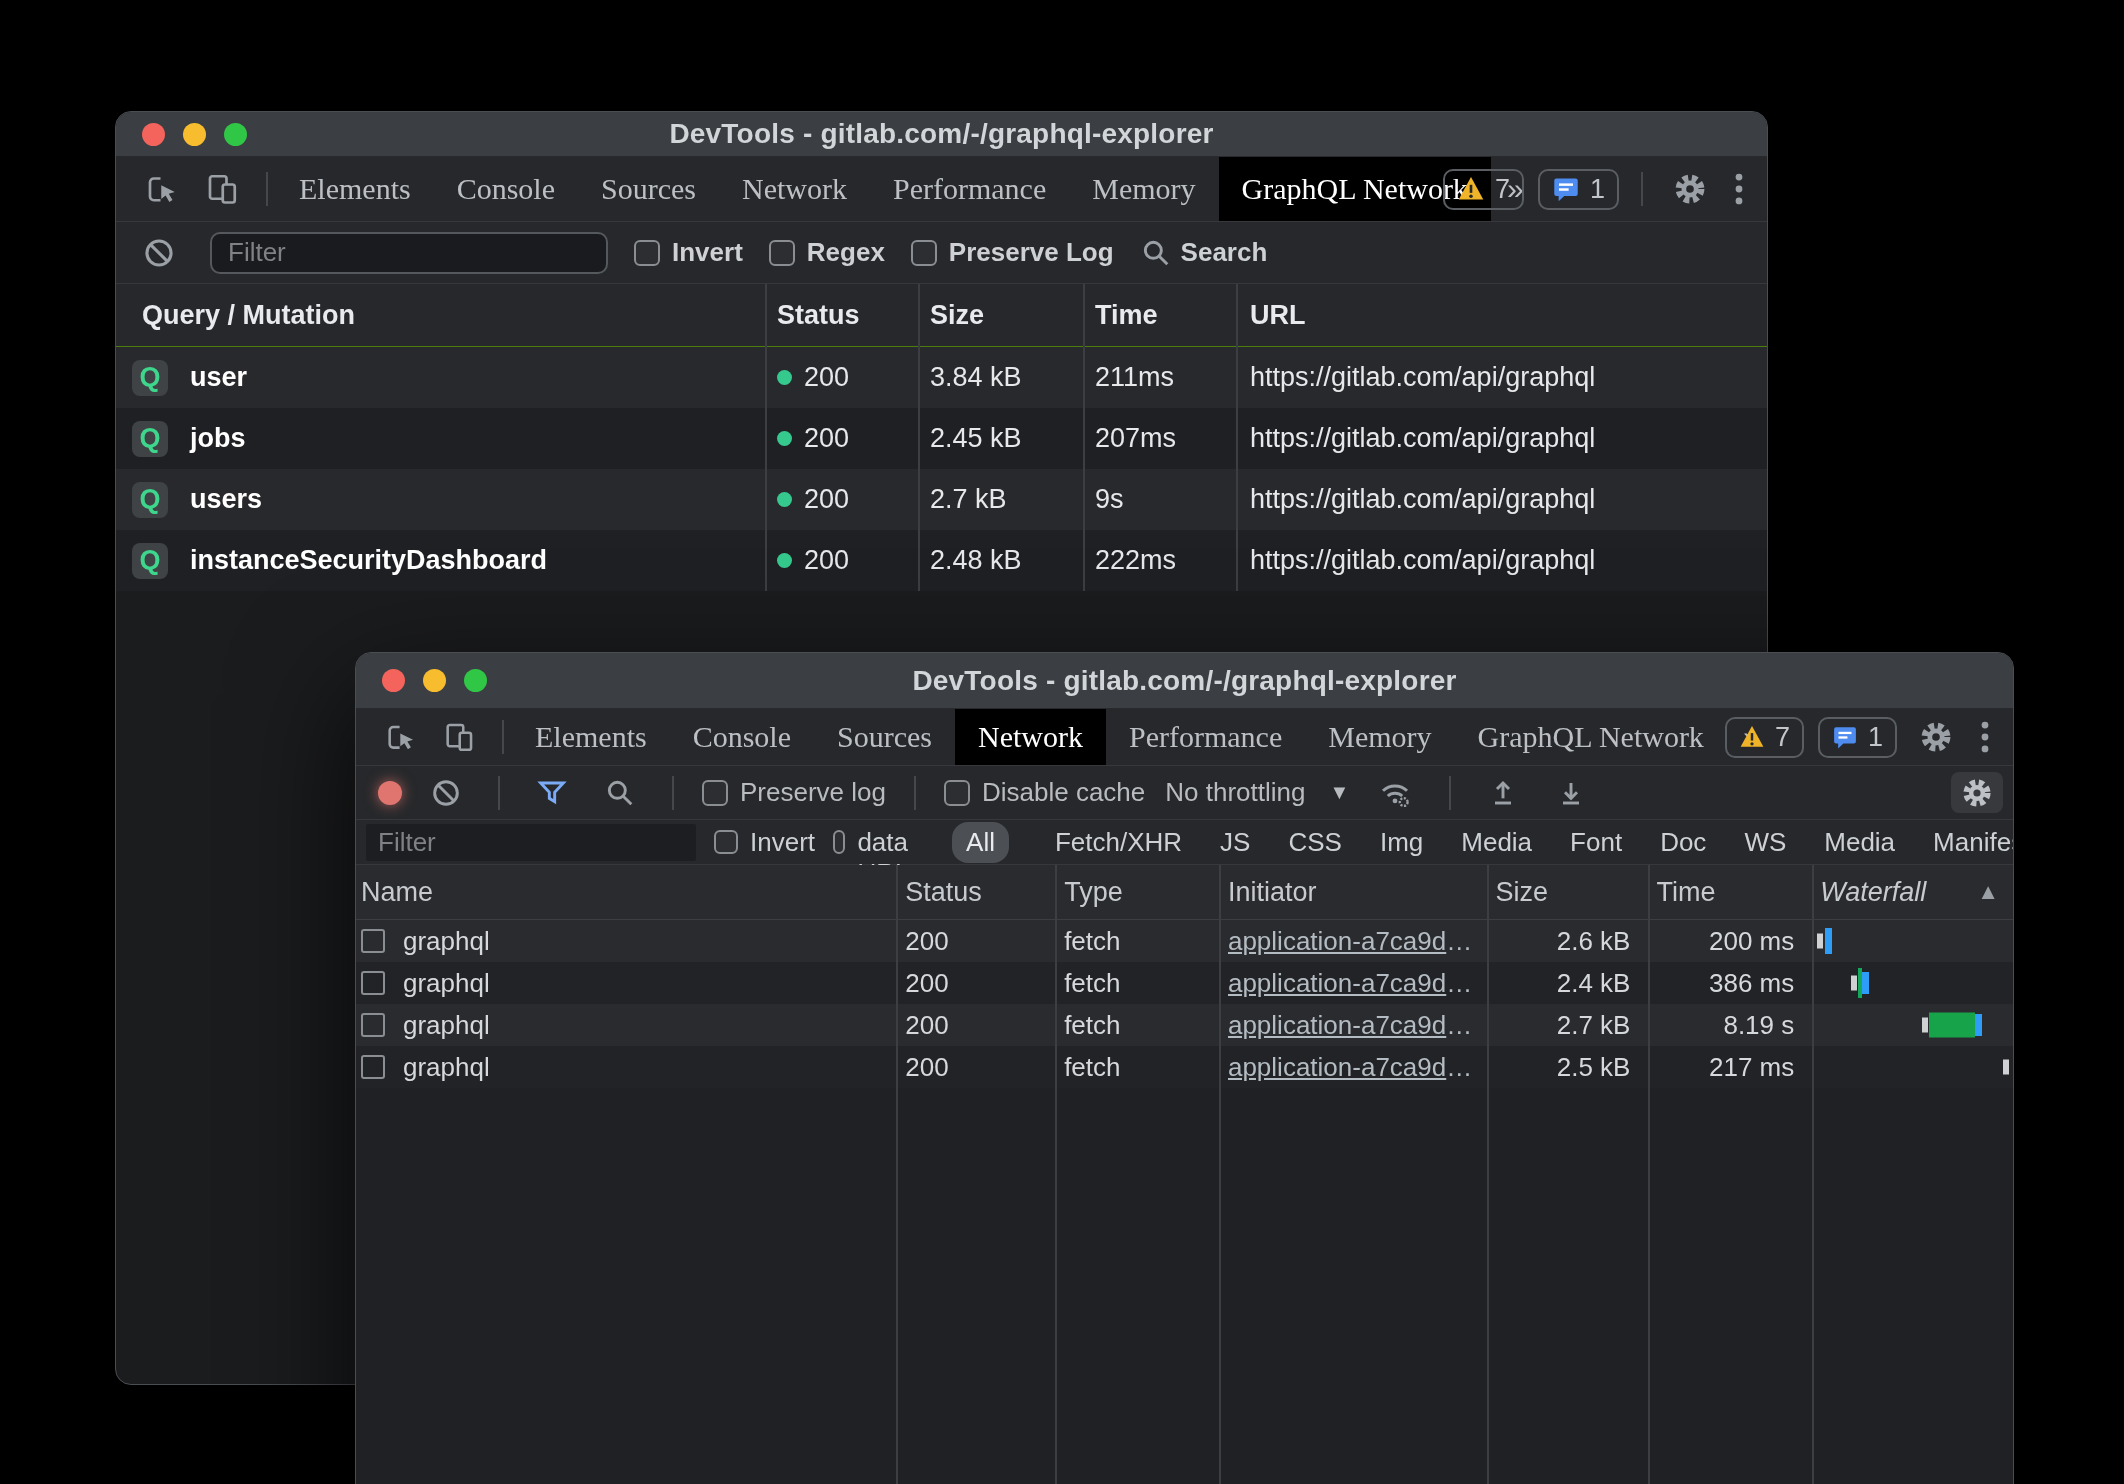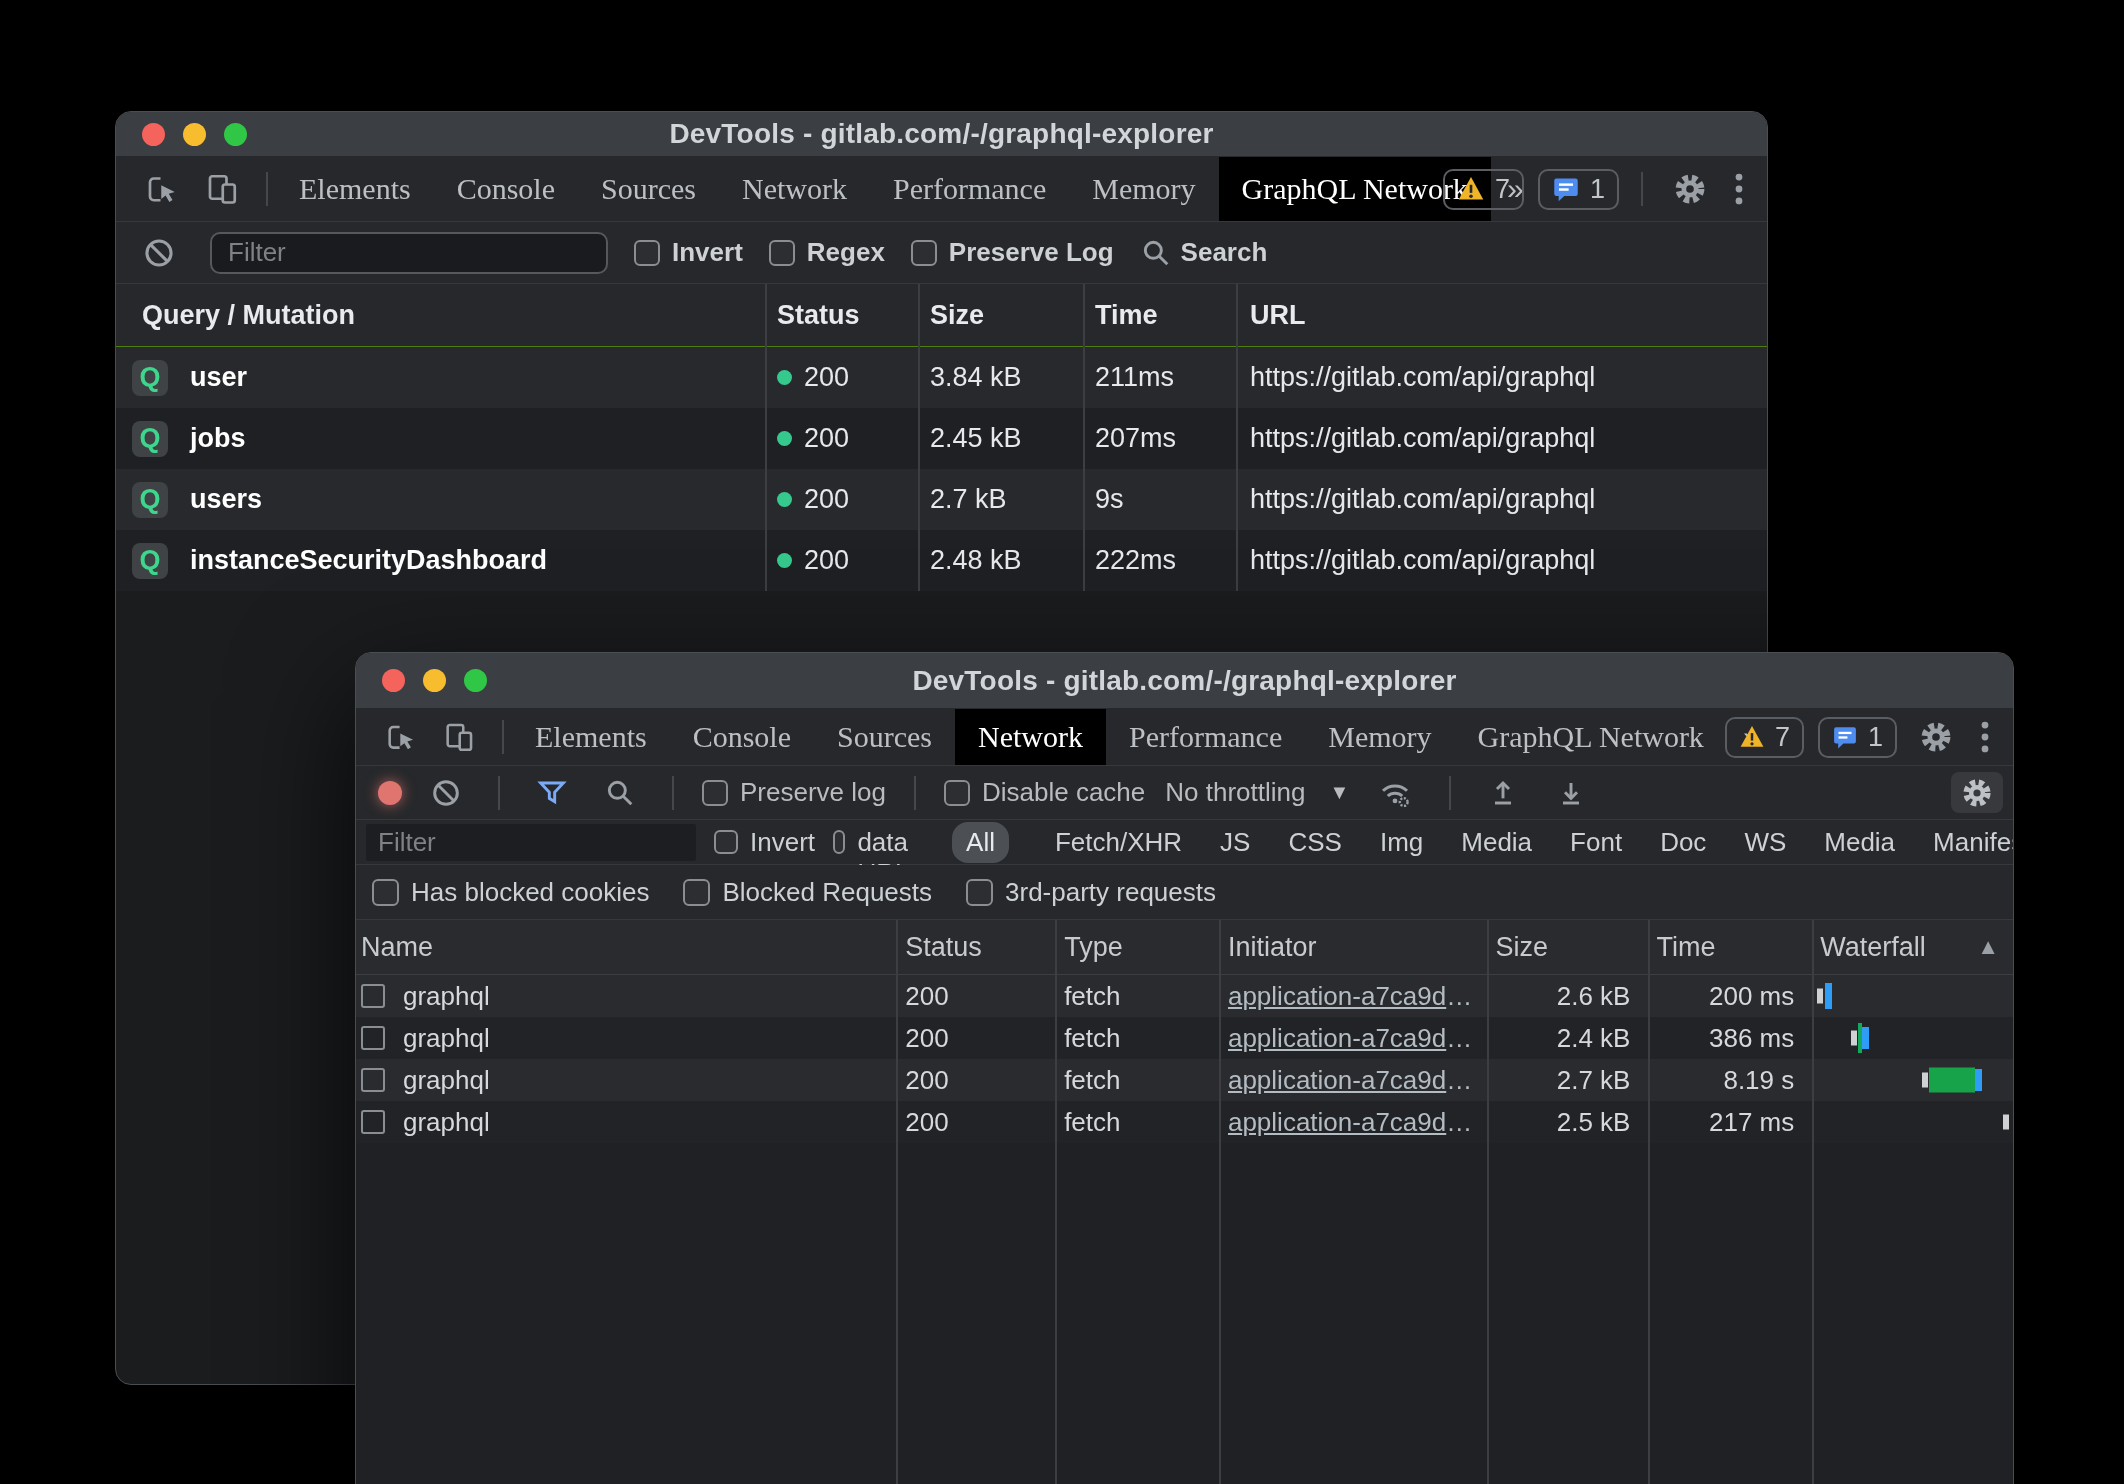--- a/index.html
+++ b/index.html
@@ -102,21 +102,21 @@
     border-bottom:1px solid #3c3e42;background:#2a2b2e;}
   #front-table .trow{height:42px;font-size:26px;color:#d6d9dc;}
   #front-table .trow.odd{background:#2a2b2e;}
   #front-table .trow.even{background:#222326;}
   .fc1{width:540px;padding-left:5px;gap:18px;}
   .fc2{width:159px;padding-left:10px;}
   .fc3{width:164px;padding-left:10px;}
   .fc4{width:268px;padding-left:10px;}
   .fc5{width:161px;justify-content:flex-end;padding-right:16px;}
   .fc6{width:164px;justify-content:flex-end;padding-right:16px;}
-  .fc7{width:203px;position:relative;}
+  .fc7{width:203px;position:relative;font-style:italic;}
   .row-cbx{width:24px;height:24px;border:2px solid #8a8e92;border-radius:3px;flex:0 0 auto;}
   .initiator-link{color:#b4bcc3;text-decoration:underline;overflow:hidden;text-overflow:ellipsis;}
   .sort-arrow{position:absolute;right:14px;color:#9aa0a6;font-size:22px;}
   .wf{position:absolute;top:50%;transform:translateY(-50%);}
   .wf-grey{width:6px;height:15px;background:#cfd1d3;}
   .wf-blue{width:7px;height:26px;background:#2e9df7;}
   .wf-greenline{width:4px;height:30px;background:#14a85c;}
   .wf-greenblock{width:46px;height:25px;background:#16a34a;}
 
   .front-body{display:flex;flex-direction:column;height:calc(100% - 56px);}
@@ -452,34 +452,20 @@
     <span class="chip">Img</span>
     <span class="chip">Media</span>
     <span class="chip">Font</span>
     <span class="chip">Doc</span>
     <span class="chip">WS</span>
     <span class="chip">Media</span>
     <span class="chip">Manifest</span>
 
   </div>
 
-  <div class="net-optionsrow">
-    <div class="cbx-group">
-      <span class="cbx"></span>
-      <span class="cbx-label">Has blocked cookies</span>
-    </div>
-    <div class="cbx-group">
-      <span class="cbx"></span>
-      <span class="cbx-label">Blocked Requests</span>
-    </div>
-    <div class="cbx-group">
-      <span class="cbx"></span>
-      <span class="cbx-label">3rd-party requests</span>
-    </div>
-  </div>
 
   <div id="front-table">
     <div class="thead">
       <div class="cell fc1">Name</div>
       <div class="cell fc2">Status</div>
       <div class="cell fc3">Type</div>
       <div class="cell fc4">Initiator</div>
       <div class="cell fc5" style="justify-content:flex-start;padding-left:10px;">Size</div>
       <div class="cell fc6" style="justify-content:flex-start;padding-left:10px;">Time</div>
       <div class="cell fc7" style="padding-left:10px;">

